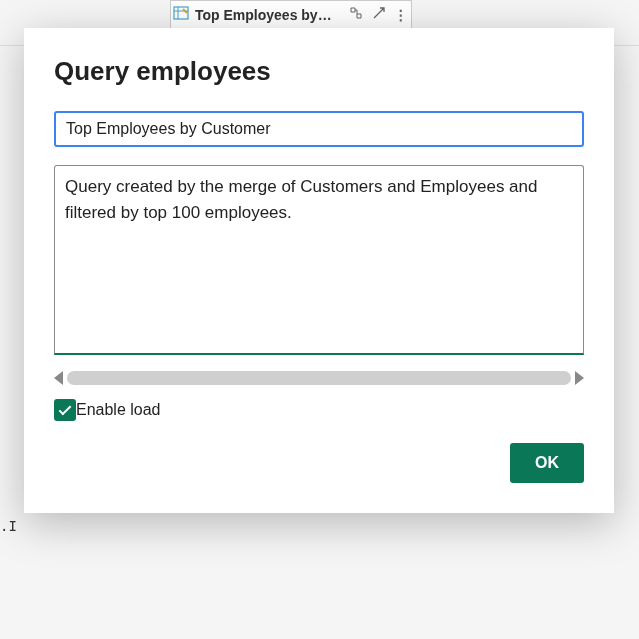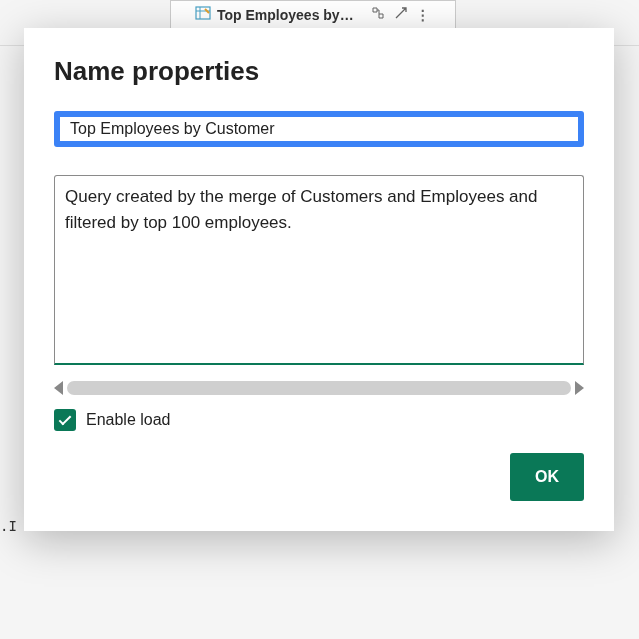--- a/index.html
+++ b/index.html
@@ -10,21 +10,21 @@
       height: 639px;
       position: relative;
       overflow: hidden;
     }
     .bg-tab {
       position: absolute;
       top: 0;
       left: 170px;
       background: #fff;
       border: 1px solid #ccc;
-      padding: 4px 24px;
+      padding: 4px 2px;
       display: flex;
       align-items: center;
       gap: 6px;
       font-size: 14px;
       font-weight: 600;
       color: #333;
     }
     .bg-tab-icons { display: flex; gap: 8px; align-items: center; margin-left: 10px; color:#666;}
     .bg-line {
       position: absolute;
@@ -59,27 +59,27 @@
     .field-label {
       font-size: 16px;
       color: #222;
       margin-bottom: 6px;
       display: block;
     }
     .req { color: #b22; }
     .text-input {
       width: 100%;
       height: 36px;
-      border: 6px solid #3b82f6;
+      border: 2px solid #3b82f6;
       border-radius: 3px;
       padding: 4px 10px;
       font-size: 16px;
       font-family: inherit;
       color: #222;
-      margin-bottom: 28px;
+      margin-bottom: 18px;
     }
     .textarea-input {
       width: 100%;
       height: 190px;
       border: 1px solid #8a8a8a;
       border-bottom: 2px solid #0a7857;
       border-radius: 3px 3px 0 0;
       padding: 8px 10px;
       font-size: 17px;
       font-family: inherit;
@@ -103,21 +103,20 @@
     .scroll-arrow.right { border-left: 9px solid #888; }
     .scroll-track {
       flex: 1;
       height: 14px;
       background: #cfcfcf;
       border-radius: 7px;
     }
     .checkbox-row {
       display: flex;
       align-items: center;
-      gap: 10px;
       margin-bottom: 22px;
     }
     .checkbox {
       width: 22px;
       height: 22px;
       background: #0a7857;
       border-radius: 3px;
       display: flex;
       align-items: center;
       justify-content: center;
@@ -132,21 +131,21 @@
       margin-top: -3px;
     }
     .checkbox-label { font-size: 16px; color: #222; }
     .button-row {
       display: flex;
       justify-content: flex-end;
       gap: 14px;
     }
     .btn {
       min-width: 74px;
-      height: 48px;
+      height: 40px;
       border-radius: 3px;
       font-size: 16px;
       font-family: inherit;
       font-weight: 600;
       cursor: pointer;
       padding: 0 18px;
     }
     .btn-primary {
       background: #0a7857;
       color: #fff;
@@ -180,21 +179,21 @@
     <span><svg width="14" height="14" viewBox="0 0 14 14">
           <path d="M2 12 L12 2 M8 2h4v4" fill="none" stroke="#666" stroke-width="1.3"></path>
         </svg></span>
     <span style="font-weight:700;letter-spacing:1px;">⋮</span>
   </span>
 </div>
 <div class="bg-line"></div>
 <div class="bg-text">.I</div>
 
 <div class="modal">
-  <h1 class="modal-title">Name properties</h1>
+  <h1 class="modal-title">Query employees</h1>
 
   <input type="text" class="text-input" value="Top Employees by Customer" style="">
 
   <textarea class="textarea-input" style="">Query created by the merge of Customers and Employees and filtered by top 100 employees.</textarea>
 
   <div class="scrollbar-row">
     <div class="scroll-arrow left"></div>
     <div class="scroll-track"></div>
     <div class="scroll-arrow right"></div>
   </div>

